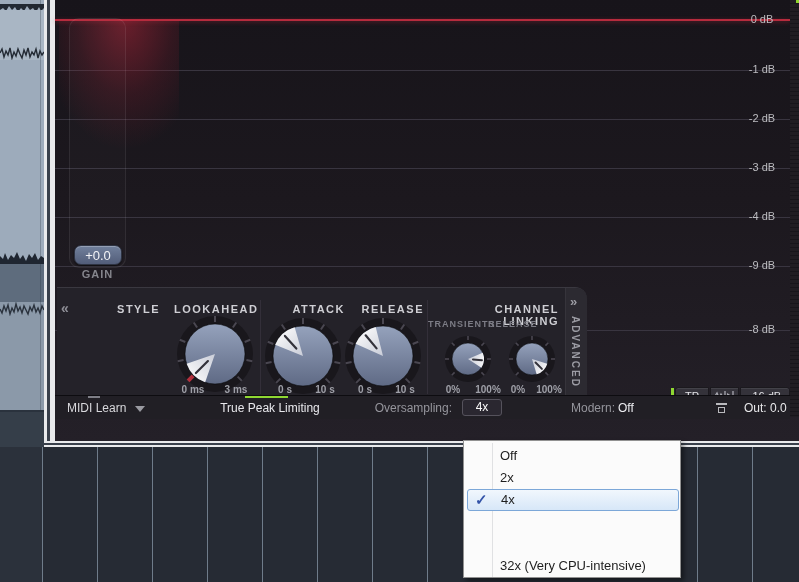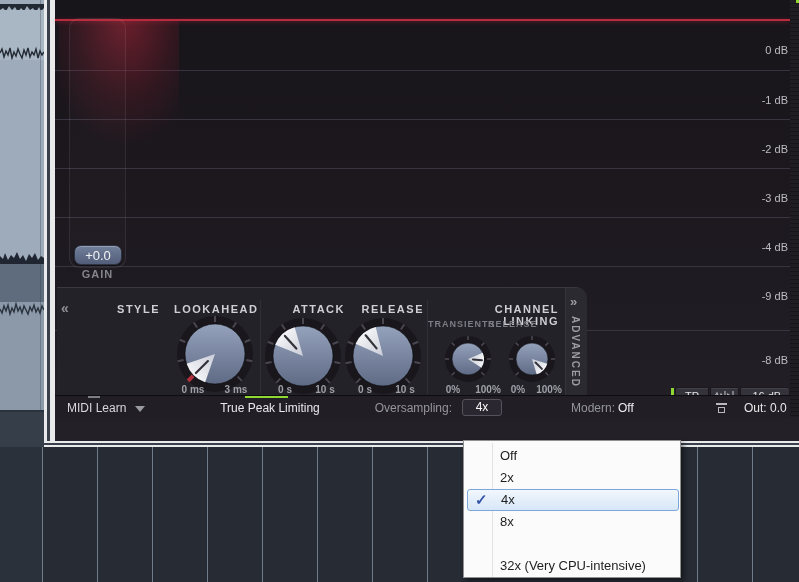--- a/index.html
+++ b/index.html
@@ -22,21 +22,21 @@
     background:linear-gradient(180deg,#e9eaec 0 1.5px,#39404b 1.5px 4px,#e9eaec 4px 6px); }
 
   
   #plugin { left:55px; top:0; width:744px; height:441px;
     background:linear-gradient(180deg,#17141a 0%,#1c181e 45%,#242028 100%); }
   .gridline { position:absolute; left:0; width:735px; height:1px; background:#393540; }
   #zero-line { position:absolute; left:0; top:19px; width:735px; height:2px; background:#b62b3d;
     box-shadow:0 1px 4px rgba(182,43,61,.55); }
   #red-glow { position:absolute; left:4px; top:20px; width:120px; height:255px;
     background:radial-gradient(ellipse 90% 65% at 55% 0%, rgba(158,36,54,.62), rgba(120,28,44,.28) 45%, rgba(60,20,30,0) 78%); }
-  .db-label { position:absolute; width:52px; text-align:right; font-size:11px; color:#bdbdc1;margin-top:31px; }
+  .db-label { position:absolute; width:52px; text-align:center; font-size:11px; color:#bdbdc1; }
   #meter-strip { position:absolute; left:735px; top:0; width:9px; height:417px;
     background:repeating-linear-gradient(180deg,#201d22 0 3px,#17151a 3px 4px); }
   #meter-dot { position:absolute; left:741px; top:0; width:3px; height:3px; background:#8ed62e; }
 
   
   #gain-track { position:absolute; left:14px; top:18px; width:57px; height:250px;
     border:1px solid rgba(255,255,255,.08); border-radius:10px; background:rgba(255,255,255,.015); }
   #gain-handle { position:absolute; left:19px; top:245px; width:48px; height:20px; border-radius:7px;
     background:linear-gradient(180deg,#71809c,#525d79); border:1px solid #2e3342;
     box-shadow:inset 0 1px 0 rgba(255,255,255,.25), 0 1px 2px rgba(0,0,0,.6);
@@ -368,21 +368,18 @@
     <div class="mi" style="top:4px">
         <span class="mi-label">Off</span>
       </div>
     <div class="mi" style="top:26px">
         <span class="mi-label">2x</span>
       </div>
     <div class="mi sel" style="top:48px">
       <span id="menu-check">✓</span>
       <span class="mi-label">4x</span>
     </div>
-    <div class="mi" style="top:70px">
-        <span class="mi-label">8x</span>
-      </div>
     <div class="mi" style="top:114px">
         <span class="mi-label">32x (Very CPU-intensive)</span>
       </div>
   </div>
 
 </div>
 
 </body></html>

